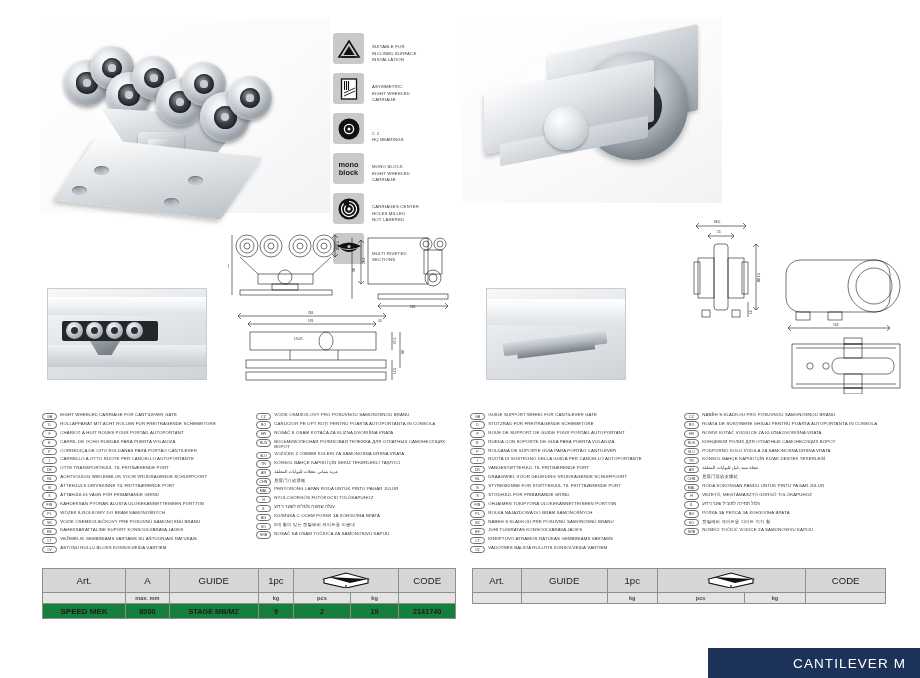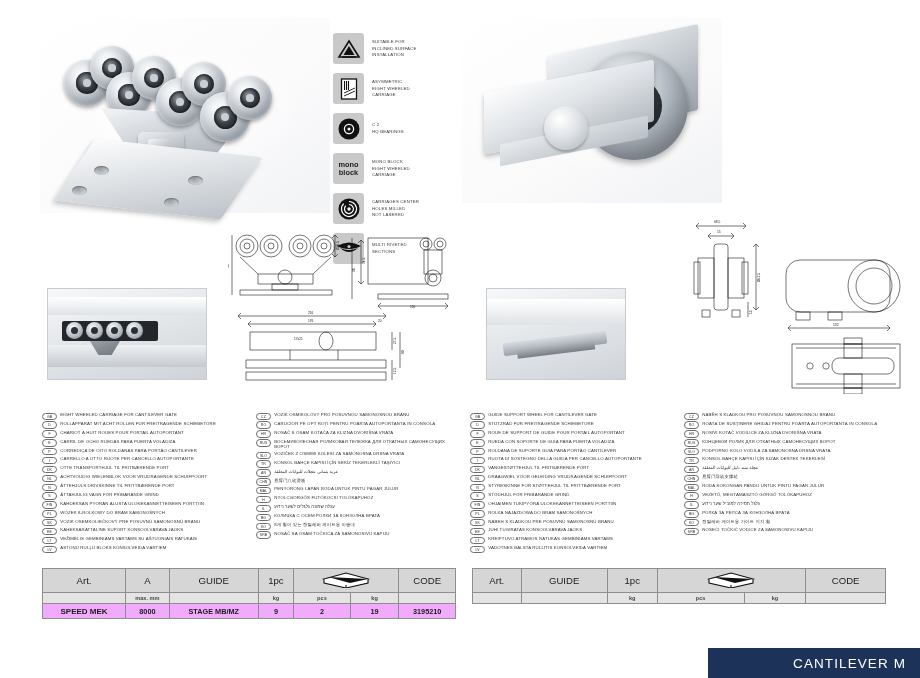--- a/index.html
+++ b/index.html
@@ -117,21 +117,21 @@
     position:absolute; width:17px; height:17px; border-radius:50%;
     background: radial-gradient(circle at 38% 32%, #fafbfc, #b8bec5 55%, #7e858c 100%);
   }
   .mini-wheel::after{
     content:""; position:absolute; left:28%; top:28%; width:44%; height:44%;
     border-radius:50%; background:#2b3035;
   }
 
   
   .features { position: absolute; left: 333px; top: 33px; width: 120px; }
-  .feature-row { display: flex; align-items: center; margin-bottom: 9px; height: 31px; }
+  .feature-row { display: flex; align-items: flex-end; margin-bottom: 9px; height: 31px; }
   .feature-badge {
     width: 31px; height: 31px; flex: 0 0 31px;
     background: #c9c9c9; border-radius: 3px;
     display: flex; align-items: center; justify-content: center;
     position: relative;
   }
   .feature-text {
     margin-left: 8px; font-size: 4.3px; line-height: 1.52;
     color: #3a3a3a; letter-spacing: .18px; padding-top: 1px;
   }
@@ -174,21 +174,21 @@
   .spec-table td, .spec-table th {
     border: .8px solid #8e8e8e; text-align: center; color: #1c1c1c; font-weight: bold;
   }
   .spec-table .hdr {
     background: #d6d6d6; font-size: 9.6px; font-weight: 400;
     height: 24px; padding: 0 2px;
   }
   .spec-table .sub {
     background: #e4e4e4; font-size: 5.6px; color: #4a4a4a; height: 11px;
   }
-  .spec-table .val { background: #f0abfc; font-size: 7.3px; height: 15px; }
+  .spec-table .val { background: #15803d; font-size: 7.3px; height: 15px; }
   .spec-table .val.art { font-weight: 700; font-size: 8px; }
   .pkg-icon-cell { background: #d6d6d6; }
 
   
   .footer-banner {
     position: absolute; left: 708px; top: 648px; width: 212px; height: 30px;
     background: #1c3258; display: flex; align-items: center; justify-content: flex-end;
   }
   .footer-banner span {
     color: #ffffff; font-size: 13.5px; letter-spacing: 1.1px;
@@ -714,21 +714,21 @@
       <td class="sub">kg</td>
       <td class="sub"></td>
     </tr>
     <tr>
       <td class="val art">SPEED MEK</td>
       <td class="val">8000</td>
       <td class="val">STAGE MB/MZ</td>
       <td class="val">9</td>
       <td class="val">2</td>
       <td class="val">19</td>
-      <td class="val">3195210</td>
+      <td class="val">2141740</td>
     </tr>
   </tbody>
     </table>
 
   <table class="spec-table table-right">
     <tbody>
         <tr>
       <td class="hdr">Art.</td>
       <td class="hdr">GUIDE</td>
       <td class="hdr">1pc</td>

